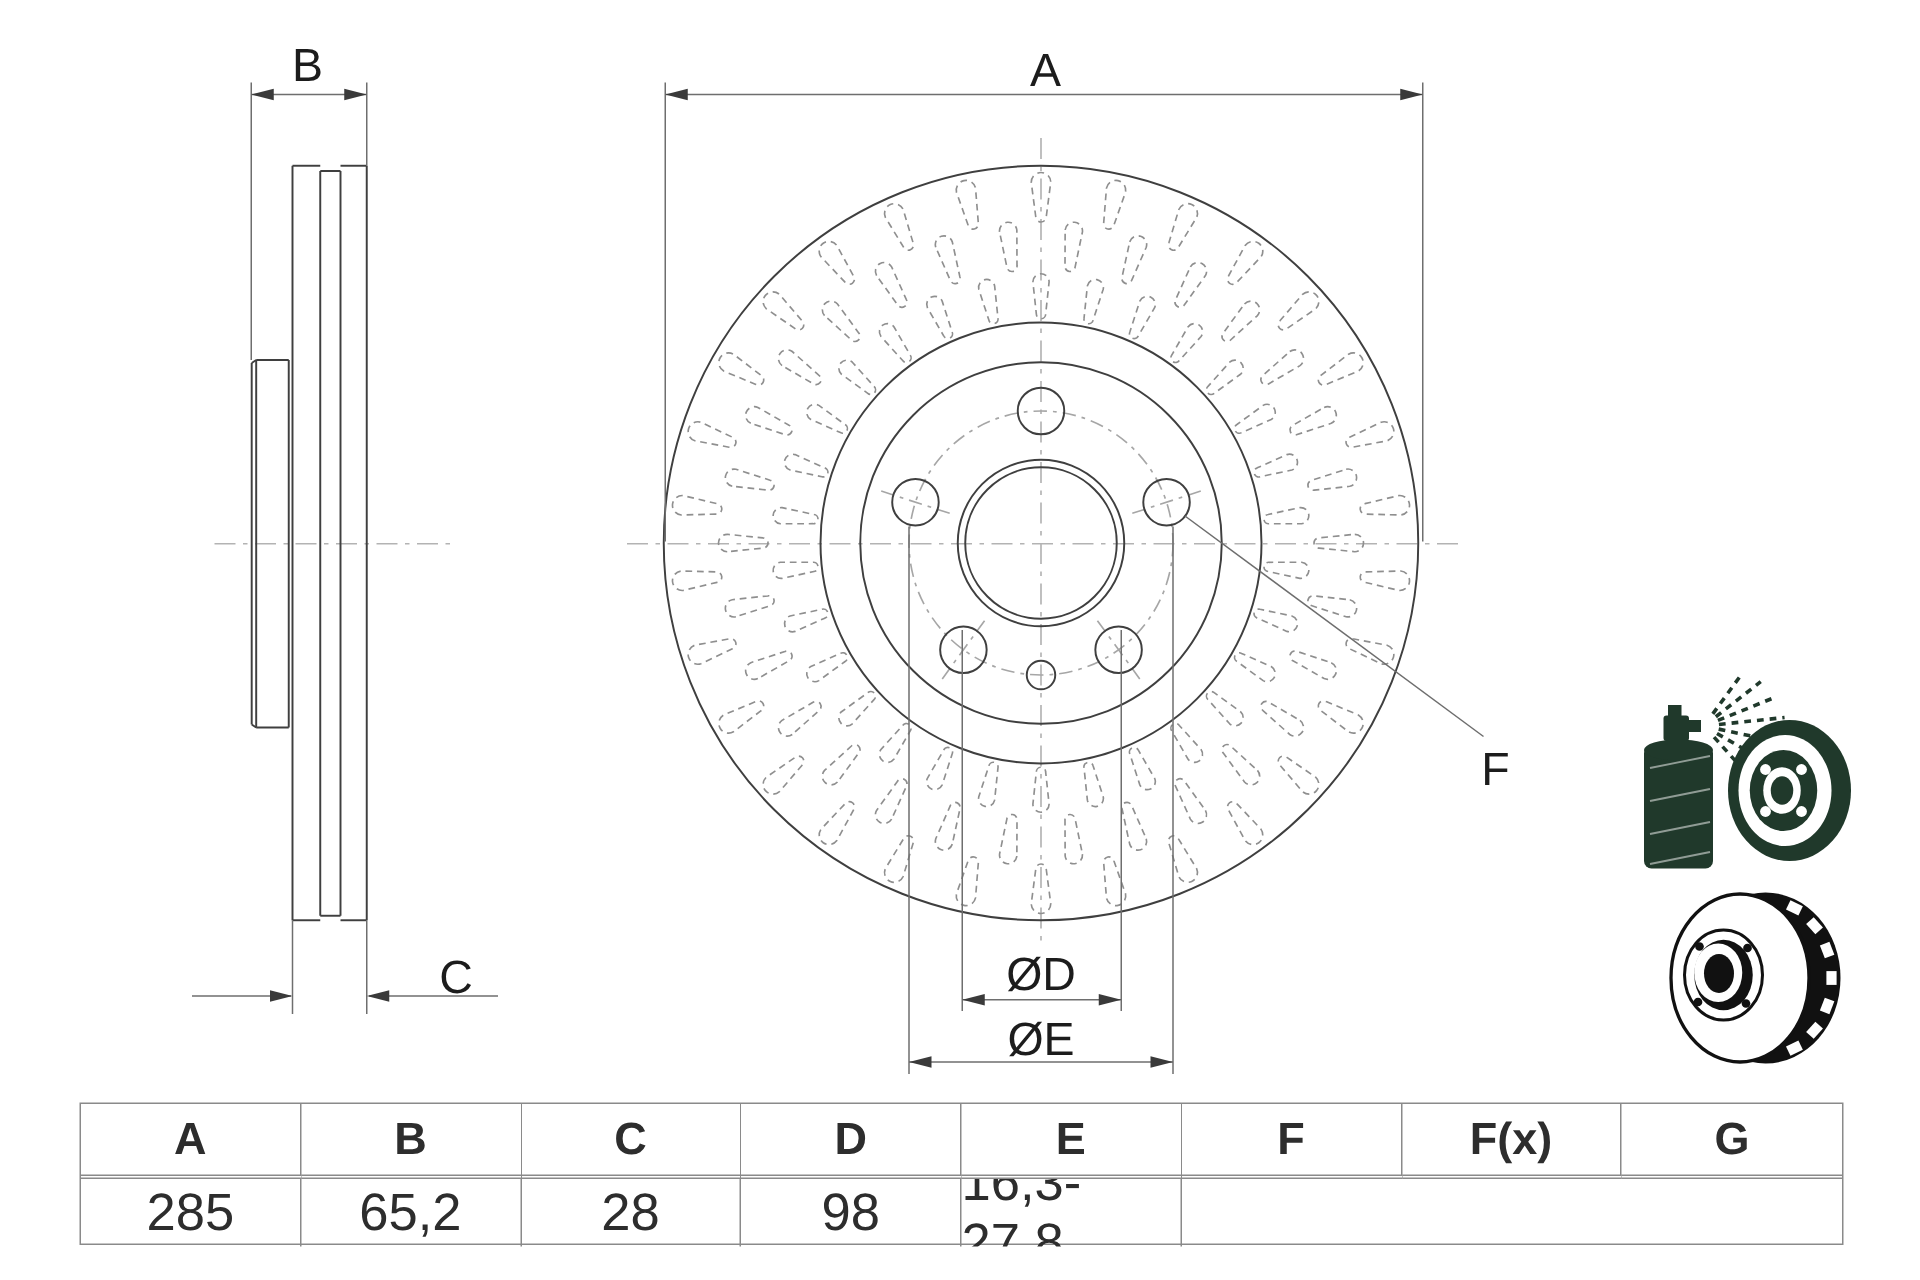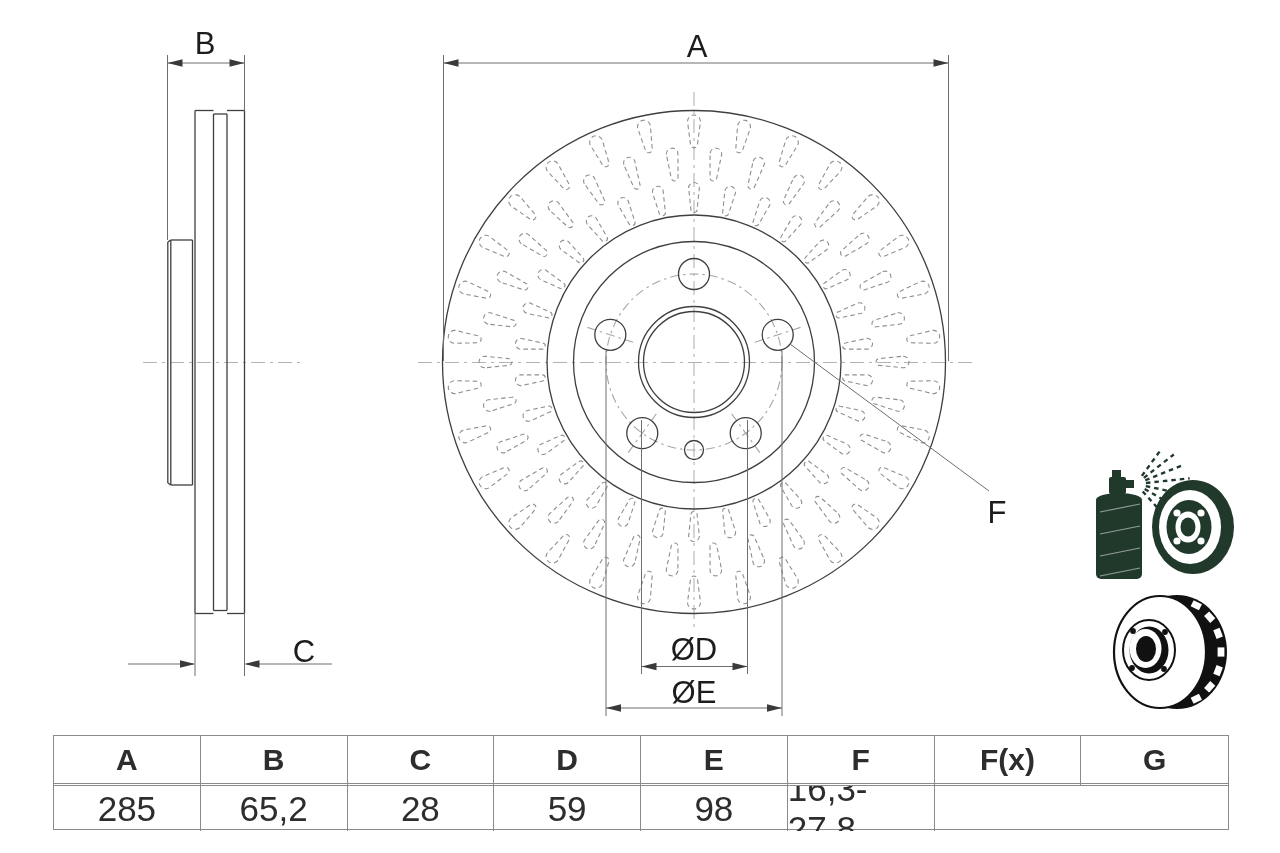--- a/index.html
+++ b/index.html
@@ -244,18 +244,17 @@
     <div class="cell th">B</div>
     <div class="cell th">C</div>
     <div class="cell th">D</div>
     <div class="cell th">E</div>
     <div class="cell th">F</div>
     <div class="cell th">F(x)</div>
     <div class="cell th last">G</div>
     <div class="cell td">285</div>
     <div class="cell td">65,2</div>
     <div class="cell td">28</div>
-    <div class="cell td">59</div>
     <div class="cell td">98</div>
     <div class="cell td">16,3-27,8</div>
     <div class="cell td last"></div>
   </div>
 </div>
 
 </body></html>

